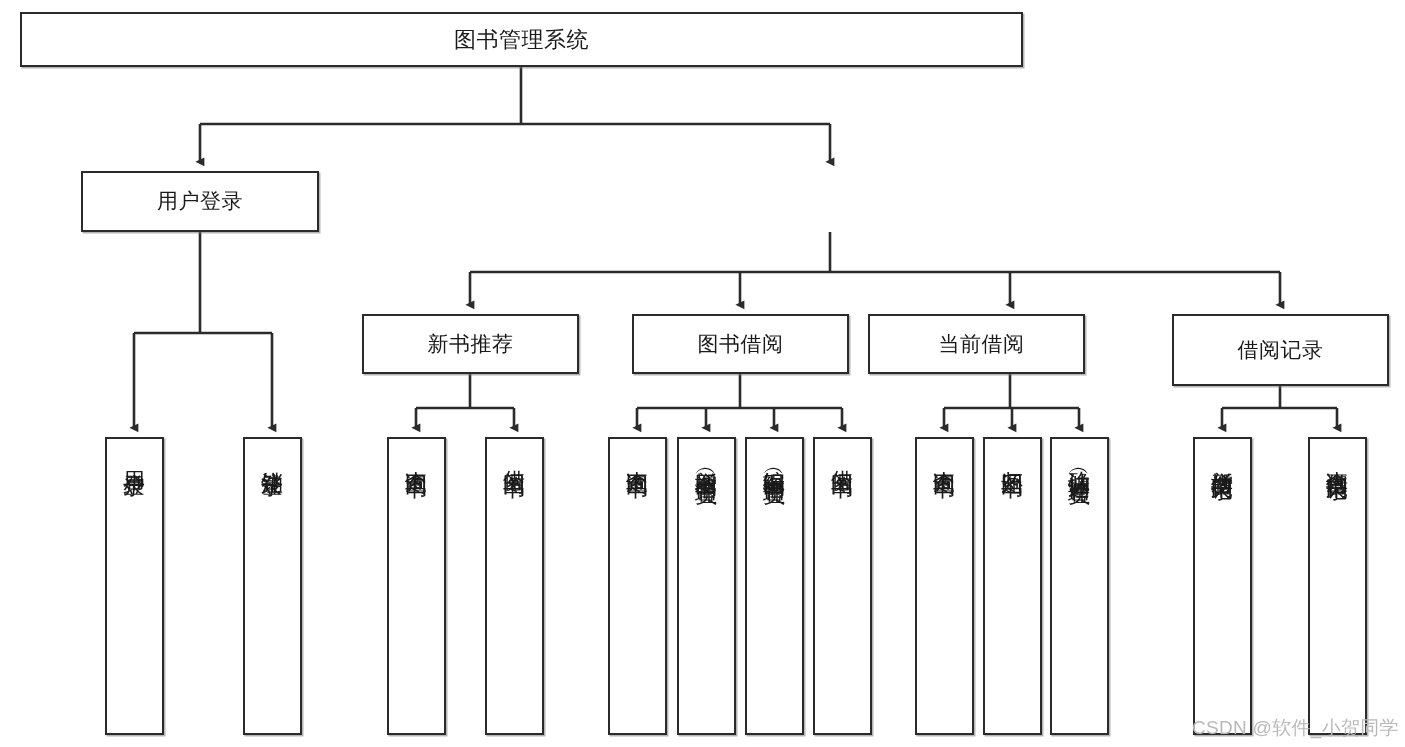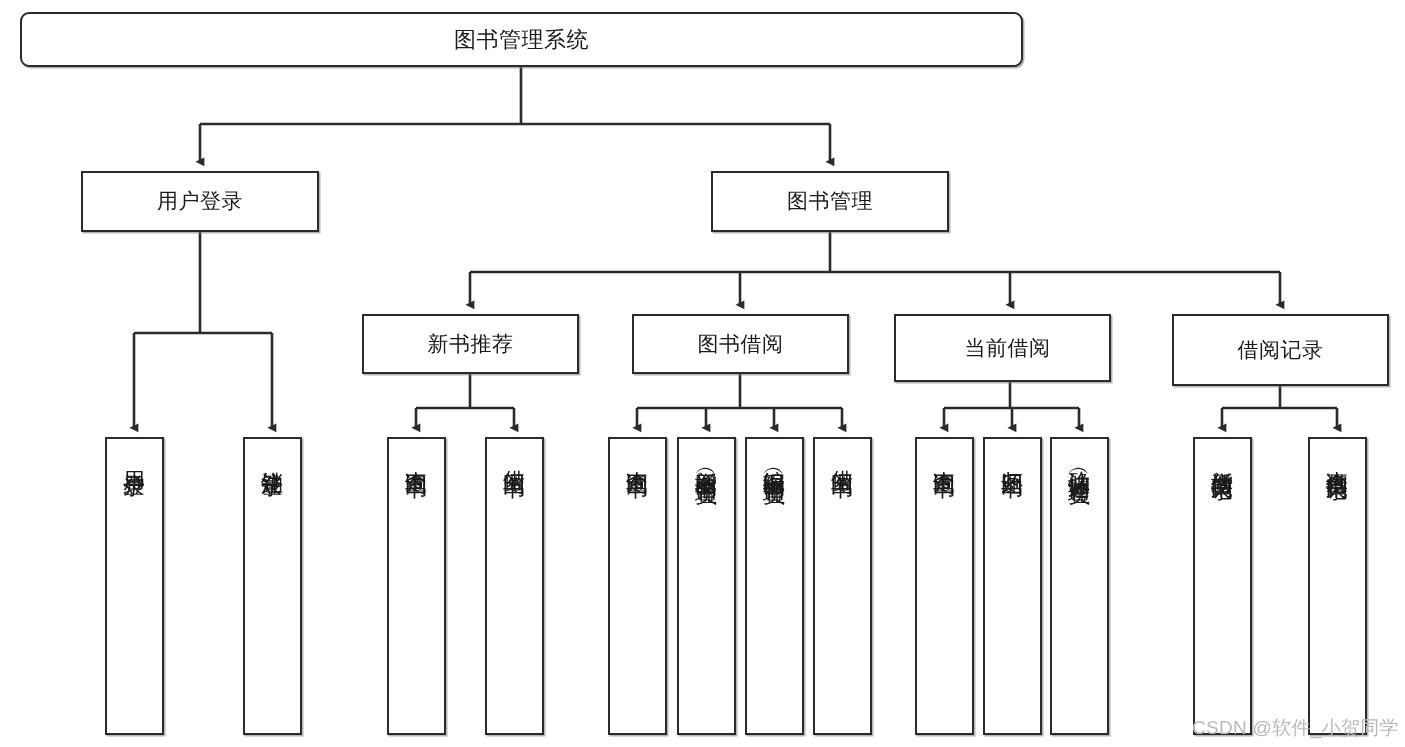--- a/index.html
+++ b/index.html
@@ -128,41 +128,38 @@
     </g>
 
     <g stroke="#2b2b2b" stroke-width="2.6" fill="none">
       <path d="M1280,374 L1280,408"></path>
       <path d="M1222,408 L1337,408"></path>
       <path d="M1222,408 L1222,428" marker-end="url(#arrow)"></path>
       <path d="M1337,408 L1337,428" marker-end="url(#arrow)"></path>
     </g>
   </svg>
 
-  <div class="node root" style="left:20px; top:12px; width:1003px; height:55px;border-radius:9px;">
+  <div class="node root" style="left:20px; top:12px; width:1003px; height:55px;">
     <span class="label">图书管理系统</span>
   </div>
 
   <div class="node" style="left:81px; top:171px; width:238px; height:61px;">
     <span class="label">用户登录</span>
   </div>
 
-  <div class="node" style="left:711px; top:171px; width:238px; height:61px;">
-    <span class="label">图书管理</span>
-  </div>
 
   <div class="node" style="left:632px; top:314px; width:217px; height:60px;">
     <span class="label">图书借阅</span>
   </div>
 
   <div class="node" style="left:362px; top:314px; width:217px; height:60px;">
     <span class="label">新书推荐</span>
   </div>
 
-  <div class="node" style="left:894px; top:314px; width:217px; height:68px;padding-left:10px;">
+  <div class="node" style="left:868px; top:314px; width:217px; height:60px;padding-left:10px;">
     <span class="label">当前借阅</span>
   </div>
 
   <div class="node" style="left:1172px; top:314px; width:217px; height:72px;">
     <span class="label">借阅记录</span>
   </div>
 
   <div class="node vertical" style="left:105px; top:437px; width:59px; height:298px;">
     <span class="label">用户登录</span>
   </div>

